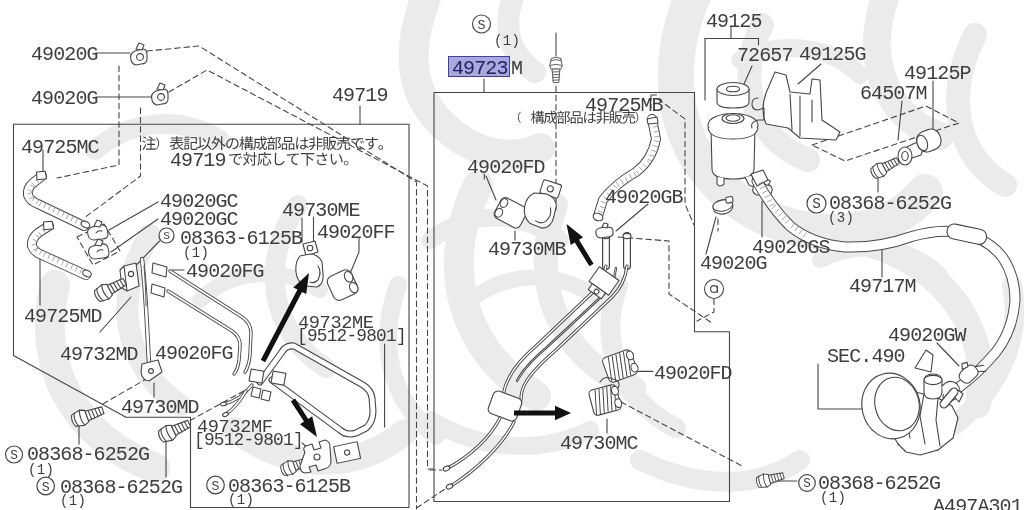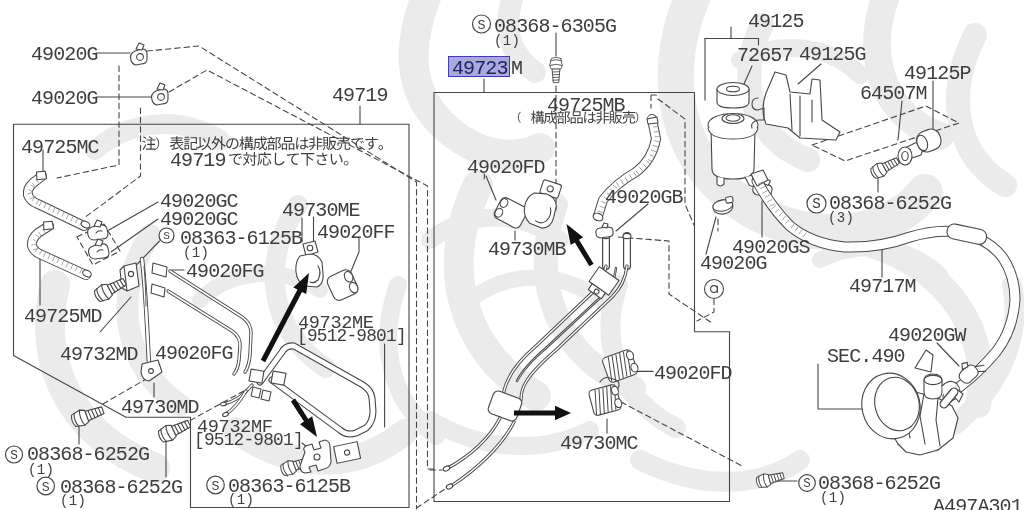--- a/index.html
+++ b/index.html
@@ -475,42 +475,41 @@
         <path transform="translate(608.6 122.6) scale(0.01420)" d="M495.3 -789.8H936.2V-721.0H495.3ZM471.4 -789.8H541.0V-425.8Q541.0 -367.6 537.3 -301.0Q533.6 -234.5 522.6 -166.3Q511.6 -98.1 490.0 -34.3Q468.4 29.5 432.4 82.5Q426.5 75.8 415.4 68.0Q404.2 60.2 392.7 53.1Q381.2 46.0 372.5 42.1Q418.3 -24.6 439.3 -105.8Q460.2 -187.0 465.8 -270.2Q471.4 -353.3 471.4 -425.8ZM848.6 -535.5H862.0L875.0 -537.3L919.8 -526.0Q896.8 -363.8 843.4 -245.2Q790.0 -126.5 712.4 -47.2Q634.9 32.1 537.3 79.2Q532.6 70.3 525.3 58.8Q518.0 47.3 509.8 36.2Q501.6 25.0 493.4 18.1Q582.8 -19.9 655.5 -92.9Q728.1 -165.9 778.3 -273.4Q828.4 -380.9 848.6 -521.6ZM608.7 -490.0Q634.5 -368.8 681.3 -268.0Q728.1 -167.2 799.1 -93.3Q870.0 -19.4 968.3 21.6Q960.6 28.5 950.9 39.3Q941.3 50.0 932.9 61.0Q924.5 72.1 918.8 81.5Q817.8 33.2 744.8 -46.8Q671.7 -126.8 623.4 -235.1Q575.0 -343.4 546.0 -476.6ZM512.1 -535.5H869.2V-468.0H512.1ZM138.5 -151.2 208.9 -135.1Q189.9 -73.5 159.2 -15.8Q128.5 41.9 92.3 81.7Q86.0 75.6 74.9 67.5Q63.9 59.4 52.5 51.5Q41.0 43.6 32.3 39.2Q68.1 3.4 95.6 -47.0Q123.1 -97.4 138.5 -151.2ZM267.1 -125.5 326.6 -151.6Q348.2 -122.4 369.6 -87.0Q391.1 -51.7 401.7 -25.7L339.6 5.9Q329.6 -20.7 308.9 -57.8Q288.2 -95.0 267.1 -125.5ZM152.8 -552.4V-423.7H317.4V-552.4ZM152.8 -365.1V-234.7H317.4V-365.1ZM152.8 -739.2V-611.5H317.4V-739.2ZM84.5 -801.4H388.0V-172.6H84.5Z"></path>
         <path transform="translate(621.7 122.6) scale(0.01420)" d="M65.0 -741.5H937.5V-671.7H65.0ZM158.3 -571.2H847.3V-504.3H158.3ZM91.1 -423.8H909.7V-232.1H834.6V-355.2H163.4V-232.1H91.1ZM458.3 -839.6H535.8V-536.2H458.3ZM575.4 -305.5H650.0V-40.1Q650.0 -18.8 658.5 -12.9Q667.1 -7.0 696.9 -7.0Q704.2 -7.0 722.2 -7.0Q740.2 -7.0 761.7 -7.0Q783.3 -7.0 802.4 -7.0Q821.5 -7.0 830.0 -7.0Q848.4 -7.0 857.6 -15.9Q866.8 -24.8 870.9 -53.0Q875.1 -81.2 876.4 -137.7Q884.7 -131.6 896.8 -125.8Q908.8 -120.0 921.9 -115.6Q935.0 -111.3 944.8 -108.1Q940.9 -40.2 930.3 -3.3Q919.7 33.7 897.8 47.5Q875.8 61.4 836.6 61.4Q829.1 61.4 808.2 61.4Q787.3 61.4 762.3 61.4Q737.3 61.4 716.9 61.4Q696.5 61.4 689.6 61.4Q644.3 61.4 619.7 52.6Q595.1 43.8 585.2 21.9Q575.4 0.1 575.4 -39.4ZM328.4 -304.7H405.6Q399.4 -227.8 383.2 -166.5Q367.1 -105.3 333.0 -58.0Q298.9 -10.8 239.5 23.7Q180.1 58.1 86.4 81.1Q83.4 71.2 76.2 59.3Q69.0 47.4 60.3 35.9Q51.6 24.4 44.0 16.7Q130.5 -2.1 184.1 -30.2Q237.7 -58.2 267.2 -97.5Q296.6 -136.8 309.9 -188.3Q323.2 -239.7 328.4 -304.7Z"></path>
         <path transform="translate(634.7 121.7) scale(0.01164)" d="M305.0 -380.0Q305.0 -282.6 280.3 -197.1Q255.7 -111.6 210.9 -38.6Q166.1 34.5 105.9 95.7L45.8 65.0Q103.4 4.8 145.2 -64.1Q187.1 -133.0 209.7 -212.2Q232.4 -291.4 232.4 -380.0Q232.4 -469.6 209.7 -548.3Q187.1 -627.0 145.2 -696.4Q103.4 -765.8 45.8 -825.0L105.9 -855.7Q166.1 -795.1 210.9 -721.7Q255.7 -648.4 280.3 -563.2Q305.0 -478.0 305.0 -380.0Z"></path>
       </g>
     </svg>
     <div id="hl"></div>
     <div class="t m nv" style="left:452px;top:58.6px">49723<span style="color:#3e3e3e;margin-left:3.5px">M</span></div>
     <div class="t m" style="left:31px;top:44.6px">49020G</div>
     <div class="t m" style="left:31px;top:89.1px">49020G</div>
     <div class="t m" style="left:332px;top:86.1px">49719</div>
-    <div class="t m" style="left:494px;top:16.6px">08368-6305G</div>
     <div class="t p" style="left:494px;top:33.9px">(1)</div>
-    <div class="t m" style="left:547px;top:95.7px">49725MB</div>
-    <div class="t m" style="left:748px;top:11.5px">49125</div>
+    <div class="t m" style="left:585px;top:95.7px">49725MB</div>
+    <div class="t m" style="left:706px;top:11.5px">49125</div>
     <div class="t m" style="left:737px;top:46.4px">72657</div>
     <div class="t m" style="left:799px;top:44.8px">49125G</div>
     <div class="t m" style="left:904px;top:64.3px">49125P</div>
     <div class="t m" style="left:860px;top:83.9px">64507M</div>
     <div class="t m" style="left:829px;top:194.0px">08368-6252G</div>
     <div class="t p" style="left:828px;top:211.4px">(3)</div>
     <div class="t m" style="left:21px;top:138px">49725MC</div>
     <div class="t m" style="left:160px;top:192.1px">49020GC</div>
     <div class="t m" style="left:160px;top:209.6px">49020GC</div>
     <div class="t m" style="left:180px;top:228.6px">08363-6125B</div>
     <div class="t p" style="left:183px;top:246.3px">(1)</div>
     <div class="t m" style="left:186px;top:262.1px">49020FG</div>
     <div class="t m" style="left:282px;top:201.2px">49730ME</div>
     <div class="t m" style="left:317px;top:222.9px">49020FF</div>
     <div class="t m" style="left:467px;top:157.7px">49020FD</div>
     <div class="t m" style="left:488px;top:239.7px">49730MB</div>
     <div class="t m" style="left:605px;top:187.5px">49020GB</div>
-    <div class="t m" style="left:732px;top:238.2px">49020GS</div>
+    <div class="t m" style="left:752px;top:238.2px">49020GS</div>
     <div class="t m" style="left:700px;top:254.2px">49020G</div>
     <div class="t m" style="left:849px;top:277.1px">49717M</div>
     <div class="t m" style="left:24px;top:307.3px">49725MD</div>
     <div class="t m" style="left:60px;top:345px">49732MD</div>
     <div class="t m" style="left:155px;top:344.1px">49020FG</div>
     <div class="t n" style="left:298px;top:314.5px">49732ME</div>
     <div class="t s" style="left:297px;top:328.2px">[9512-9801]</div>
     <div class="t m" style="left:121px;top:398.0px">49730MD</div>
     <div class="t n" style="left:197px;top:418.7px">49732MF</div>
     <div class="t s" style="left:194px;top:431.8px">[9512-9801]</div>

